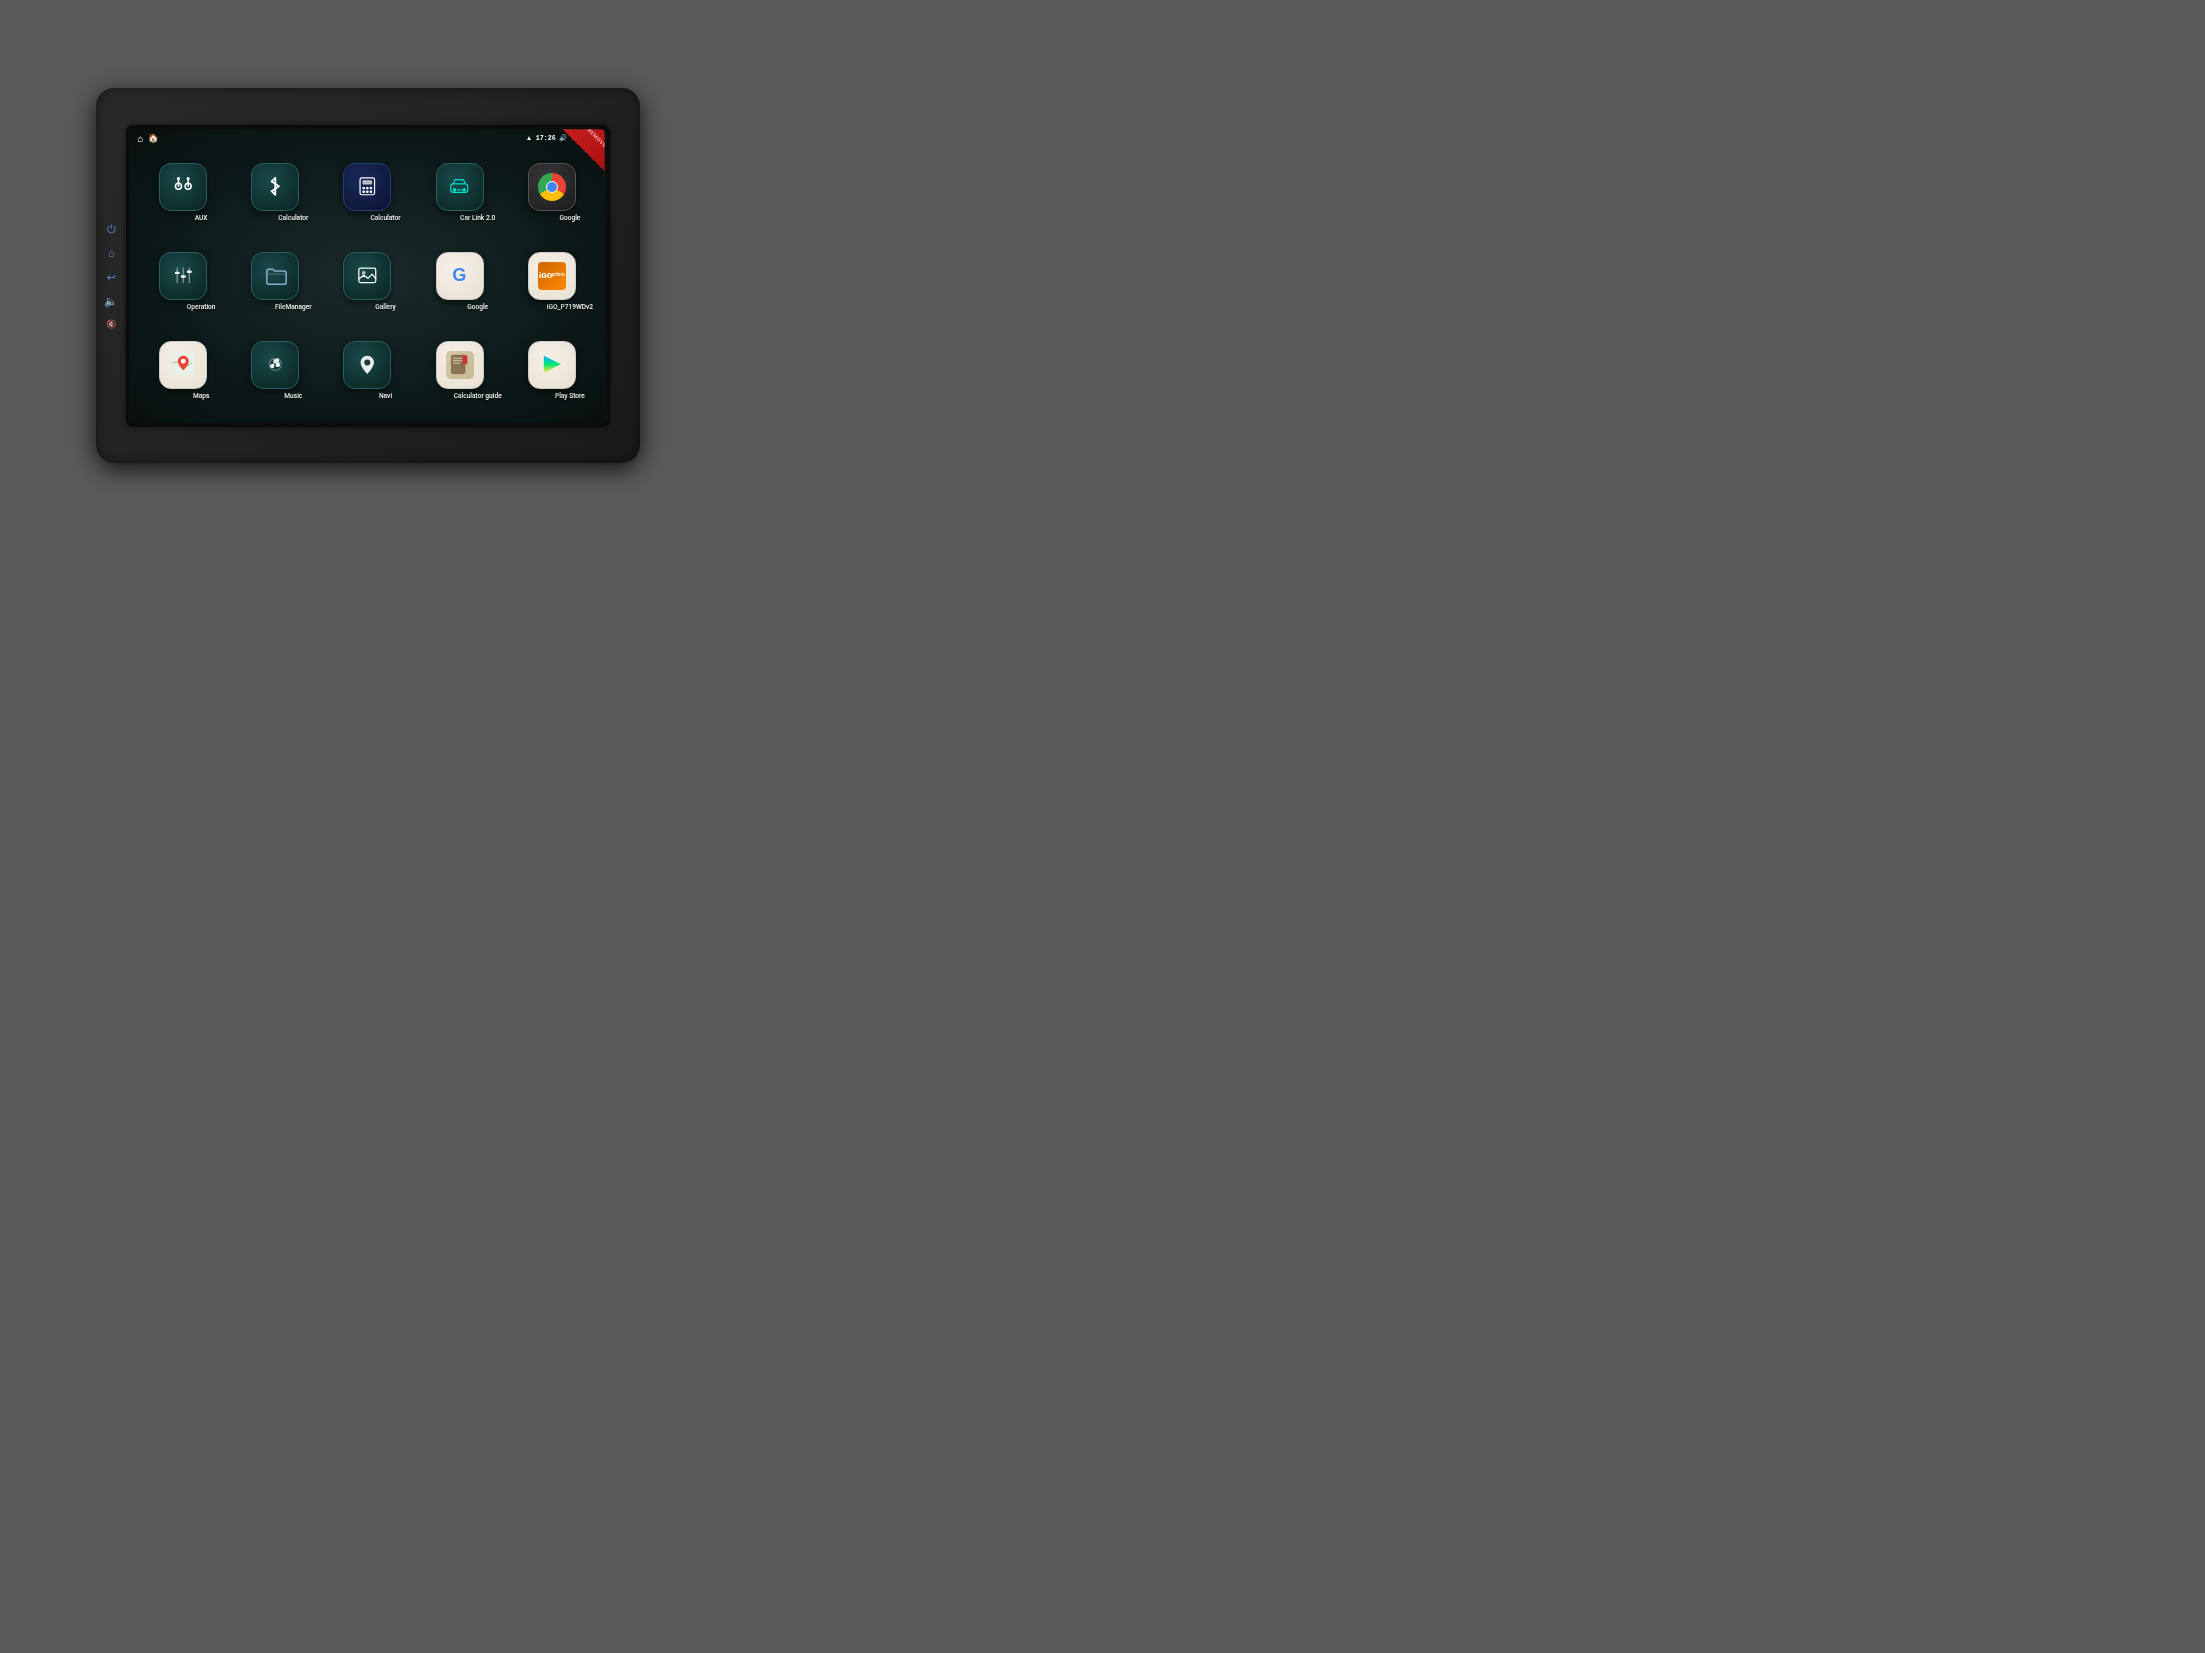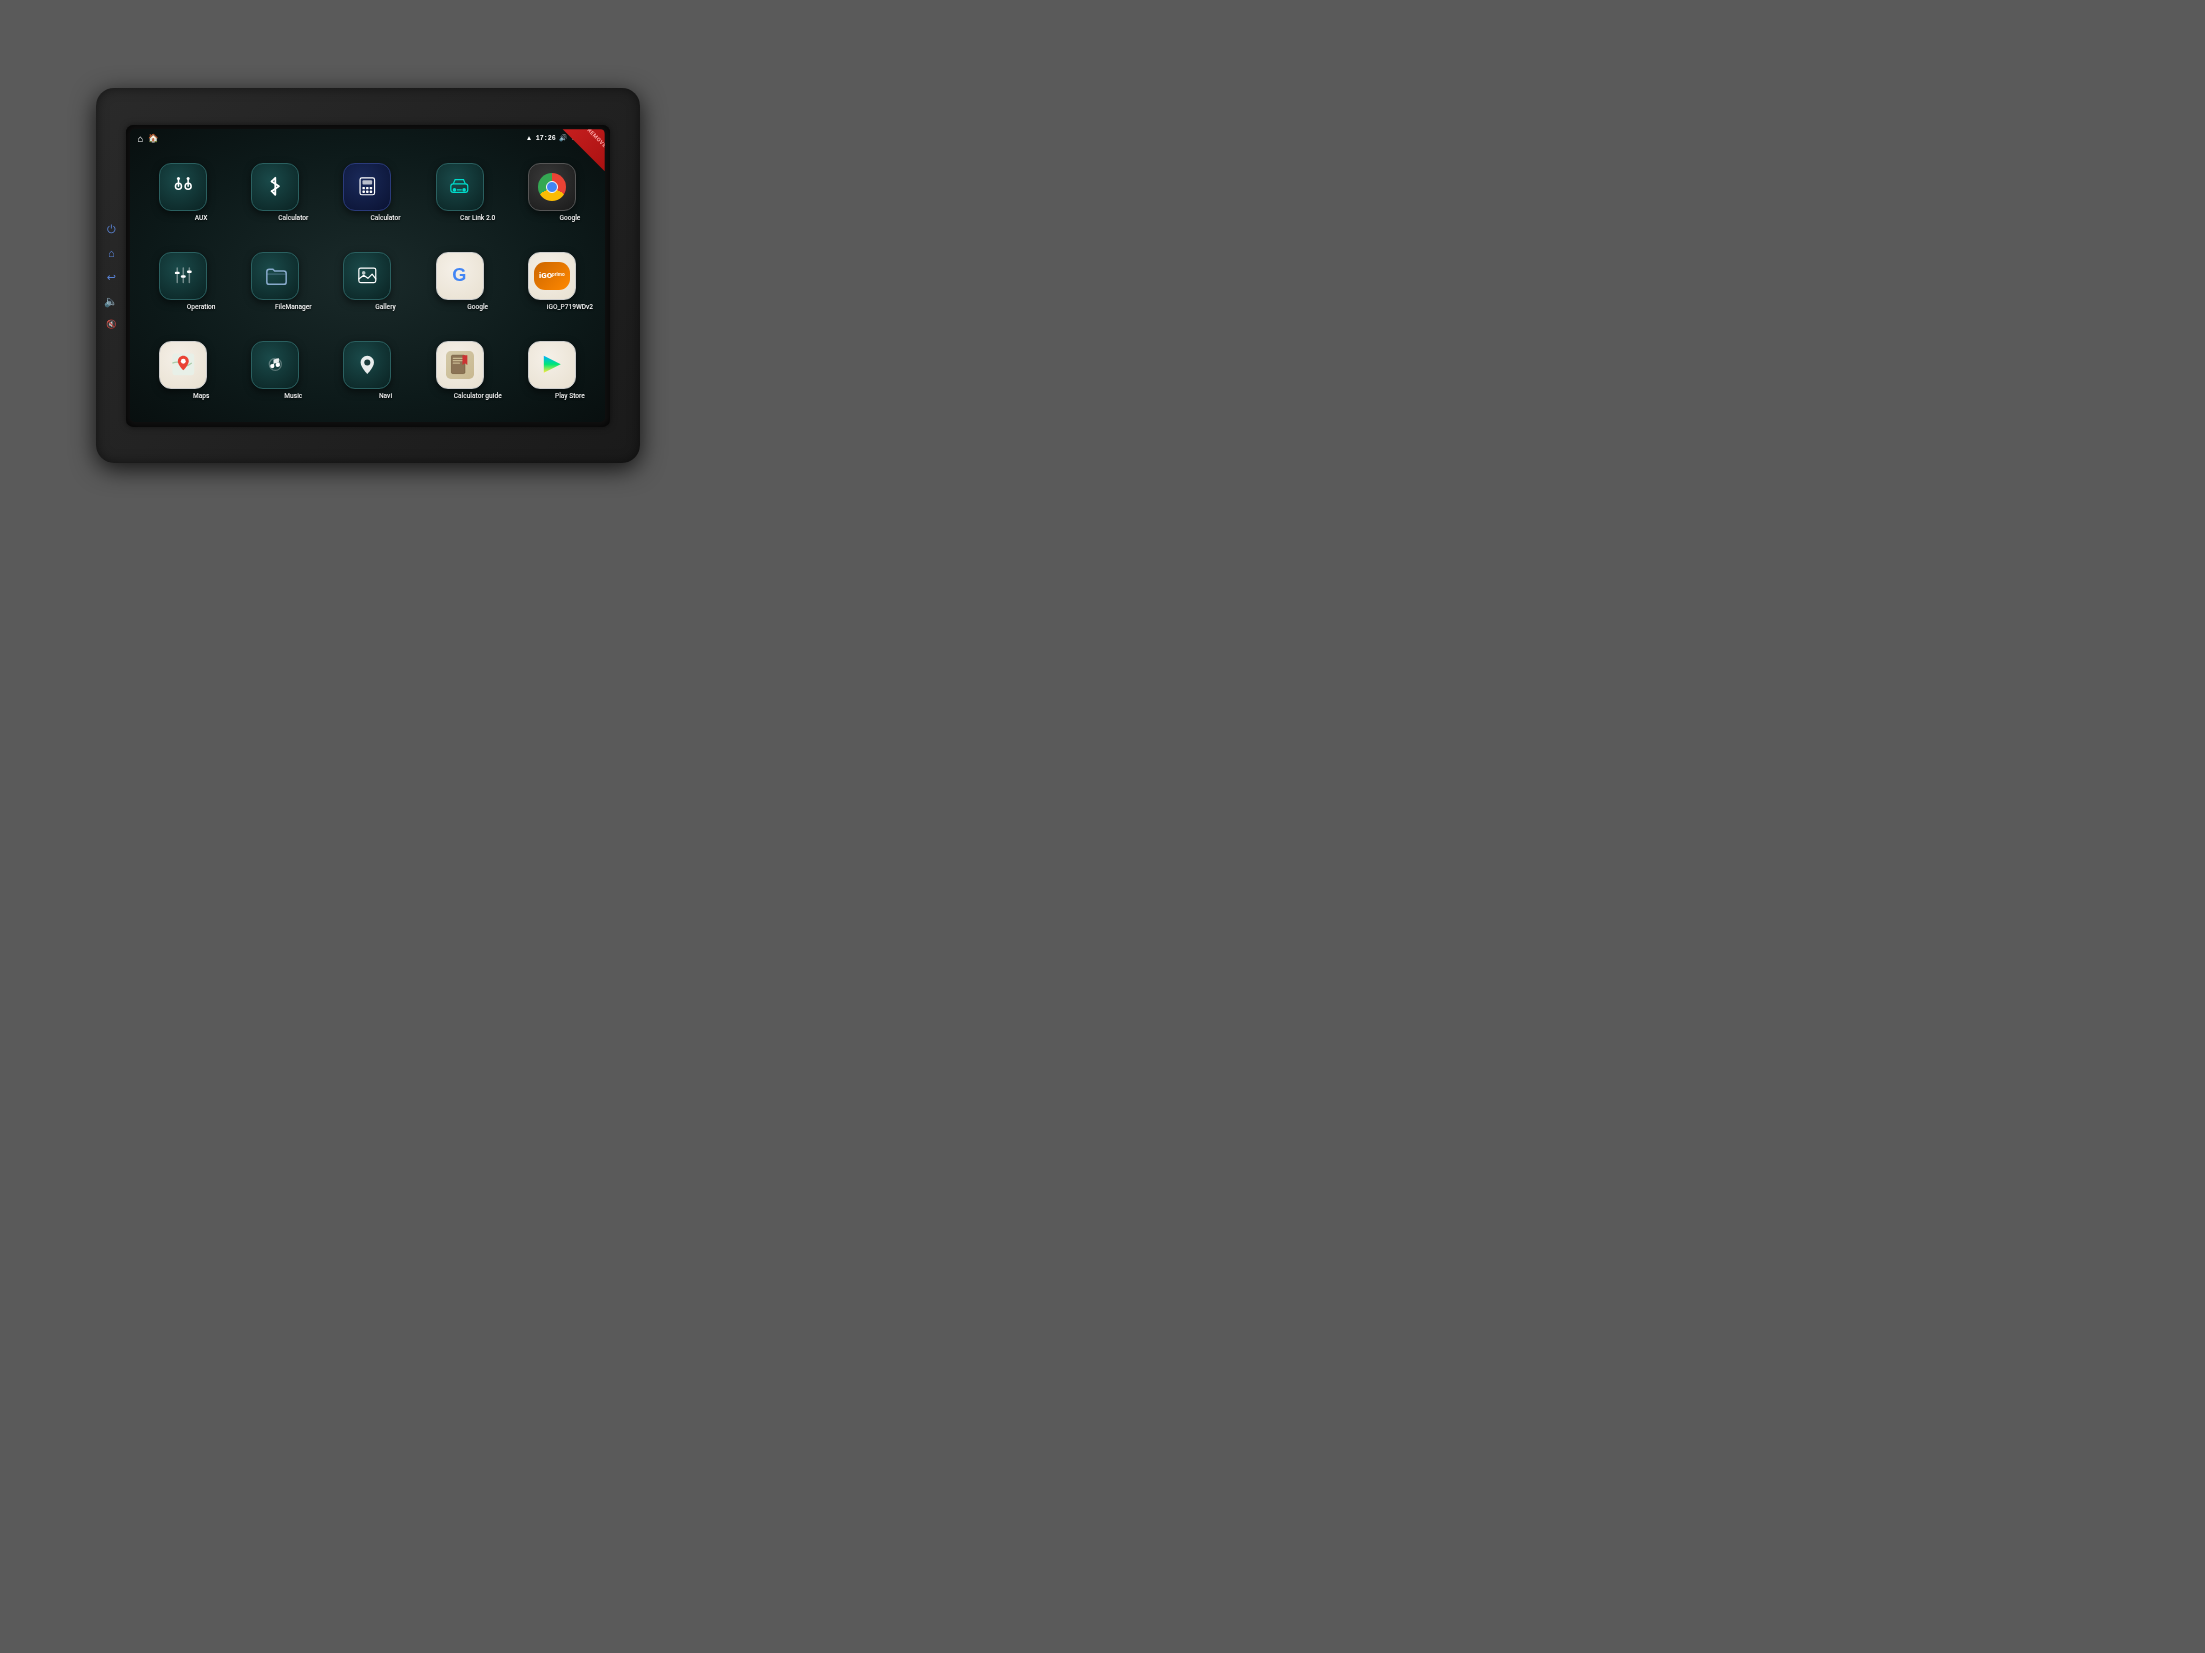--- a/index.html
+++ b/index.html
@@ -201,23 +201,23 @@
       width: 12px;
       height: 12px;
       border-radius: 50%;
       background: #4285f4;
       border: 1.8px solid white;
     }
 
     
     .igo-box {
       background: linear-gradient(135deg, #cc6600, #ff8800);
-      width: 36px;
+      width: 28px;
       height: 28px;
-      border-radius: 11px;
+      border-radius: 4px;
       display: flex;
       align-items: center;
       justify-content: center;
       font-size: 6px;
       font-weight: bold;
       color: white;
       text-align: center;
       line-height: 1.2;
     }
 

